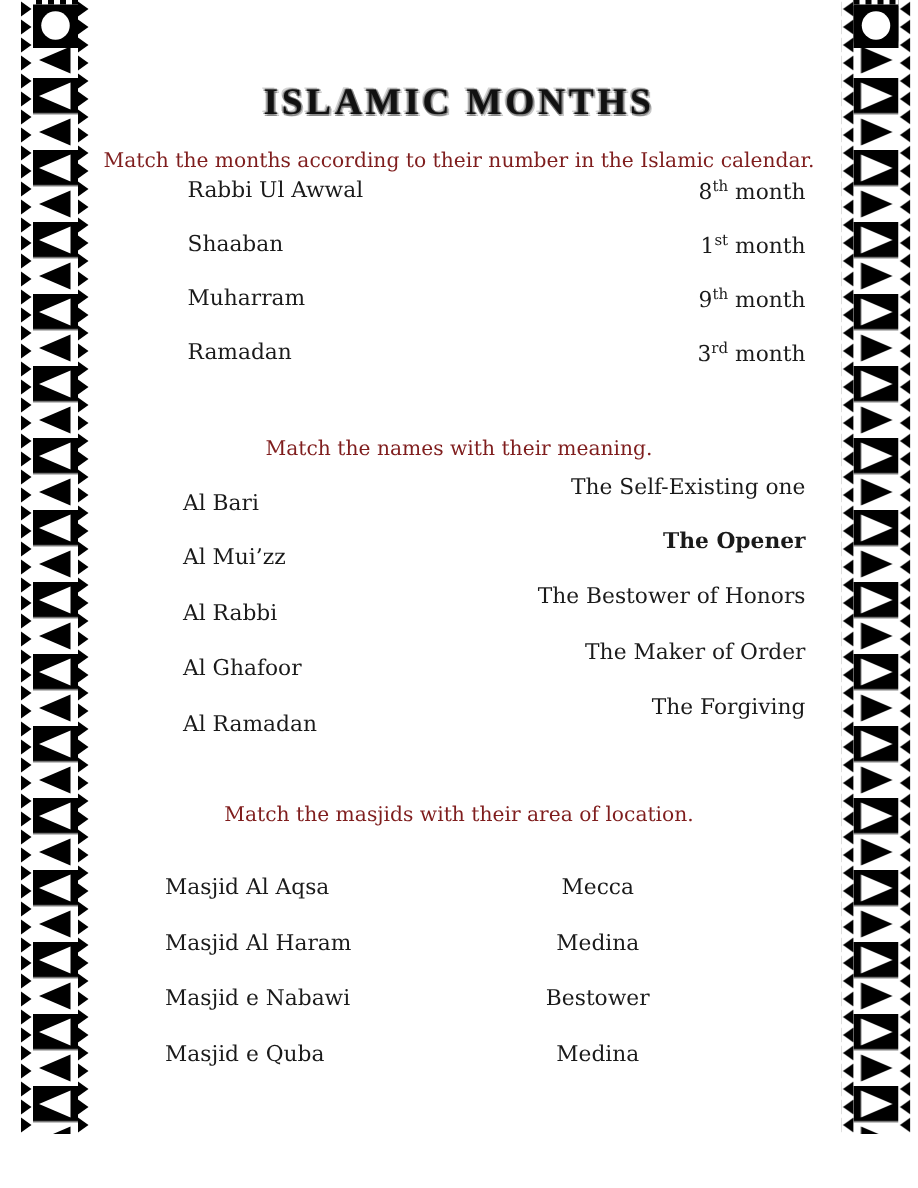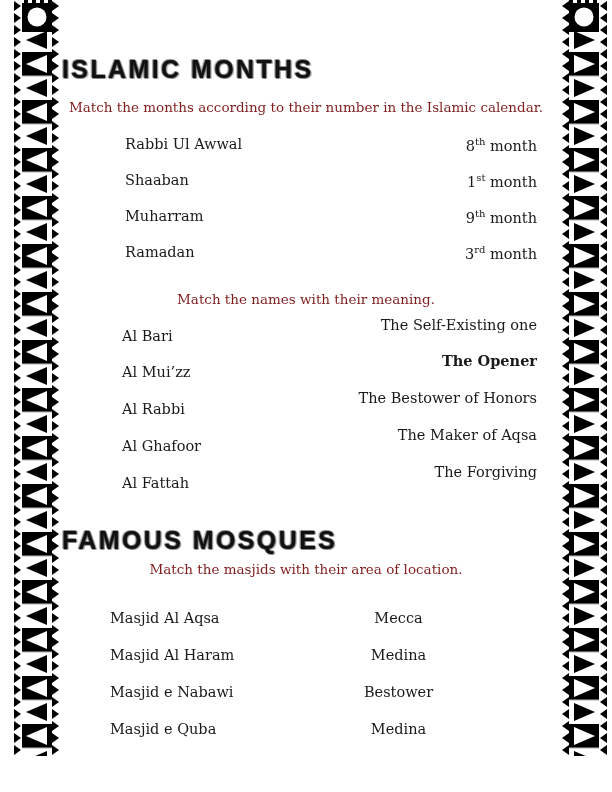--- a/index.html
+++ b/index.html
@@ -33,25 +33,25 @@
     position: absolute;
     left: 62px;
     top: 0;
     width: 488px;
     height: 792px;
   }
 
   .section { position: absolute; left: 0; width: 488px; }
 
   .heading {
-    font-family: Liberation Sans, sans-serif;
+    font-family: Liberation Serif, serif;
     font-weight: bold;
     font-size: 25px;
     letter-spacing: 2.4px;
-    text-align: left;
+    text-align: center;
     color: #111111;
     margin: 0;
     line-height: 1.05;
     text-shadow:
        1px 0 0 rgba(90,90,90,.55),
       -1px 0 0 rgba(90,90,90,.55),
        0 1px 0 rgba(90,90,90,.55),
        0 -1px 0 rgba(90,90,90,.55),
        1.6px 1.2px 0 rgba(130,130,130,.45),
       -1.6px -1.2px 0 rgba(130,130,130,.35);
@@ -161,21 +161,21 @@
     <rect x="26" y="0" width="4" height="3" fill="#000000"></rect>
     <rect x="34" y="0" width="4" height="3" fill="#000000"></rect>
   </svg>
 </div>
 
 <div class="sheet">
 
   <div class="section months" style="top:56px;">
     <h1 class="heading">ISLAMIC MONTHS</h1>
     <p class="subtitle" style="margin-top:17px;">Match the months according to their number in the Islamic calendar.</p>
-    <div class="rows" style="height:132px; margin-top:22px;">
+    <div class="rows" style="height:132px; margin-top:5px;">
       <div class="row" style="top:0px;">
         <span class="left-item">Rabbi Ul Awwal</span>
         <span class="right-item"><span>8</span><span class="ord">th</span> <span>month</span></span>
       </div>
       <div class="row" style="top:36px;">
         <span class="left-item">Shaaban</span>
         <span class="right-item"><span>1</span><span class="ord">st</span> <span>month</span></span>
       </div>
       <div class="row" style="top:72px;">
         <span class="left-item">Muharram</span>
@@ -198,31 +198,30 @@
       <div class="row" style="top:36px;">
         <span class="left-item">Al Mui’zz</span>
         <span class="right-item" style="top:-11px;font-weight:bold;">The Opener</span>
       </div>
       <div class="row" style="top:73px;">
         <span class="left-item">Al Rabbi</span>
         <span class="right-item" style="top:-11px;">The Bestower of Honors</span>
       </div>
       <div class="row" style="top:110px;">
         <span class="left-item">Al Ghafoor</span>
-        <span class="right-item" style="top:-11px;">The Maker of Aqsa</span>
+        <span class="right-item" style="top:-11px;">The Maker of Order</span>
       </div>
       <div class="row" style="top:147px;">
-        <span class="left-item">Al Fattah</span>
+        <span class="left-item">Al Ramadan</span>
         <span class="right-item" style="top:-11px;">The Forgiving</span>
       </div>
     </div>
   </div>
 
   <div class="section mosques" style="top:527px;">
-    <h1 class="heading">FAMOUS MOSQUES</h1>
     <p class="subtitle" style="margin-top:8px;">Match the masjids with their area of location.</p>
     <div class="rows" style="height:130px; margin-top:34px;">
       <div class="row" style="top:0px;">
         <span class="left-item">Masjid Al Aqsa</span>
         <span class="right-item">Mecca</span>
       </div>
       <div class="row" style="top:37px;">
         <span class="left-item">Masjid Al Haram</span>
         <span class="right-item">Medina</span>
       </div>

